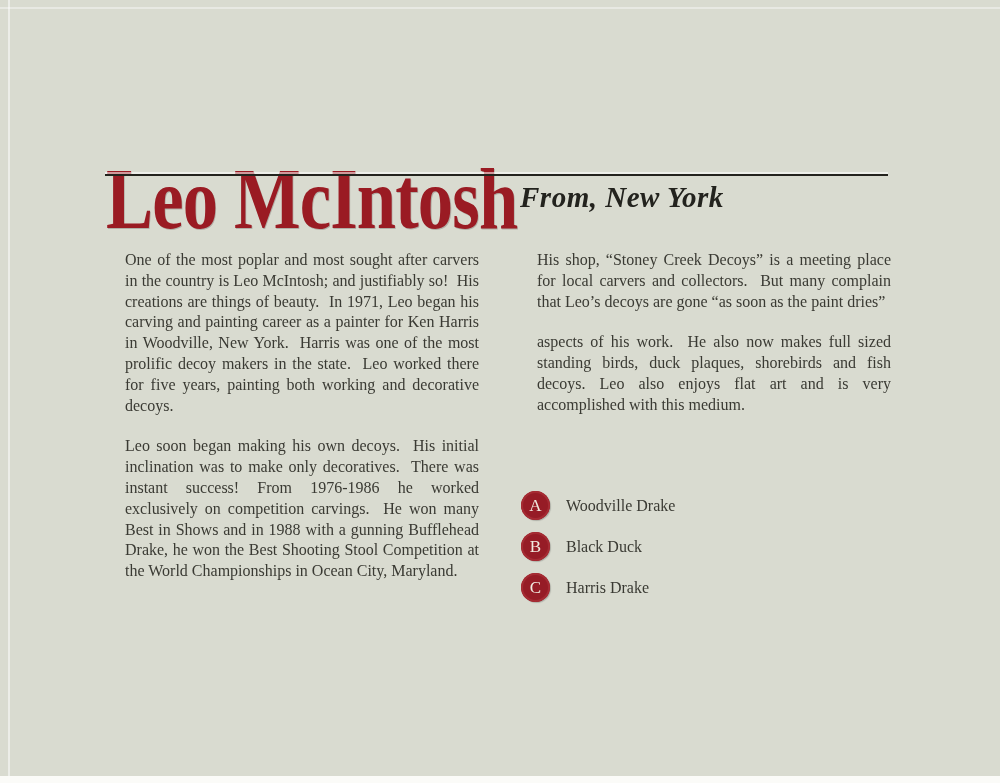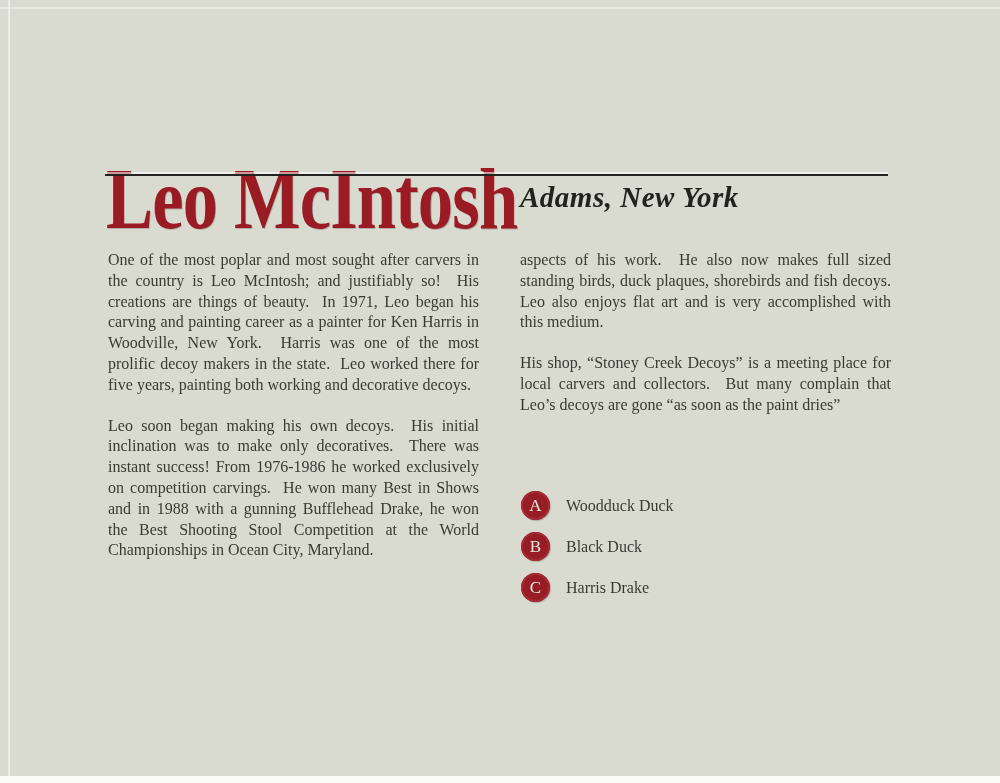--- a/index.html
+++ b/index.html
@@ -55,21 +55,21 @@
     white-space: nowrap;
   }
 
   .col {
     position: absolute; top: 250px; width: 371px;
     font-size: 16px; line-height: 20.8px;
     color: #3a3a33;
     text-align: justify;
   }
   .col p {
-    margin: 0 0 20px 0;
+    margin: 0 0 20px 17px;
     white-space: pre-wrap;
   }
   .col-left  { left: 108px; }
   .col-right { left: 520px; }
 
   .legend {
     position: absolute; left: 521px; top: 491px;
   }
   .legend-row {
     display: flex; align-items: center;
@@ -97,36 +97,36 @@
 
 <div class="page">
 
   <div class="edge-top"></div>
   <div class="edge-left"></div>
 
   <h1 class="title">Leo McIntosh</h1>
 
   <div class="rule"></div>
 
-  <div class="subtitle">Adams, New York</div>
+  <div class="subtitle">From, New York</div>
 
   <div class="col col-left">
     <p>One of the most poplar and most sought after carvers in the country is Leo McIntosh; and justifiably so!  His creations are things of beauty.  In 1971, Leo began his carving and painting career as a painter for Ken Harris in Woodville, New York.  Harris was one of the most prolific decoy makers in the state.  Leo worked there for five years, painting both working and decorative decoys.</p>
     <p>Leo soon began making his own decoys.  His initial inclination was to make only decoratives.  There was instant success! From 1976-1986 he worked exclusively on competition carvings.  He won many Best in Shows and in 1988 with a gunning Bufflehead Drake, he won the Best Shooting Stool Competition at the World Championships in Ocean City, Maryland.</p>
   </div>
 
   <div class="col col-right">
+    <p>His shop, “Stoney Creek Decoys” is a meeting place for local carvers and collectors.  But many complain that Leo’s decoys are gone “as soon as the paint dries”</p>
     <p>aspects of his work.  He also now makes full sized standing birds, duck plaques, shorebirds and fish decoys. Leo also enjoys flat art and is very accomplished with this medium.</p>
-    <p>His shop, “Stoney Creek Decoys” is a meeting place for local carvers and collectors.  But many complain that Leo’s decoys are gone “as soon as the paint dries”</p>
   </div>
 
   <div class="legend">
     <div class="legend-row">
       <span class="badge">A</span>
-      <span class="legend-label">Woodduck Duck</span>
+      <span class="legend-label">Woodville Drake</span>
     </div>
     <div class="legend-row">
       <span class="badge">B</span>
       <span class="legend-label">Black Duck</span>
     </div>
     <div class="legend-row">
       <span class="badge">C</span>
       <span class="legend-label">Harris Drake</span>
     </div>
   </div>

